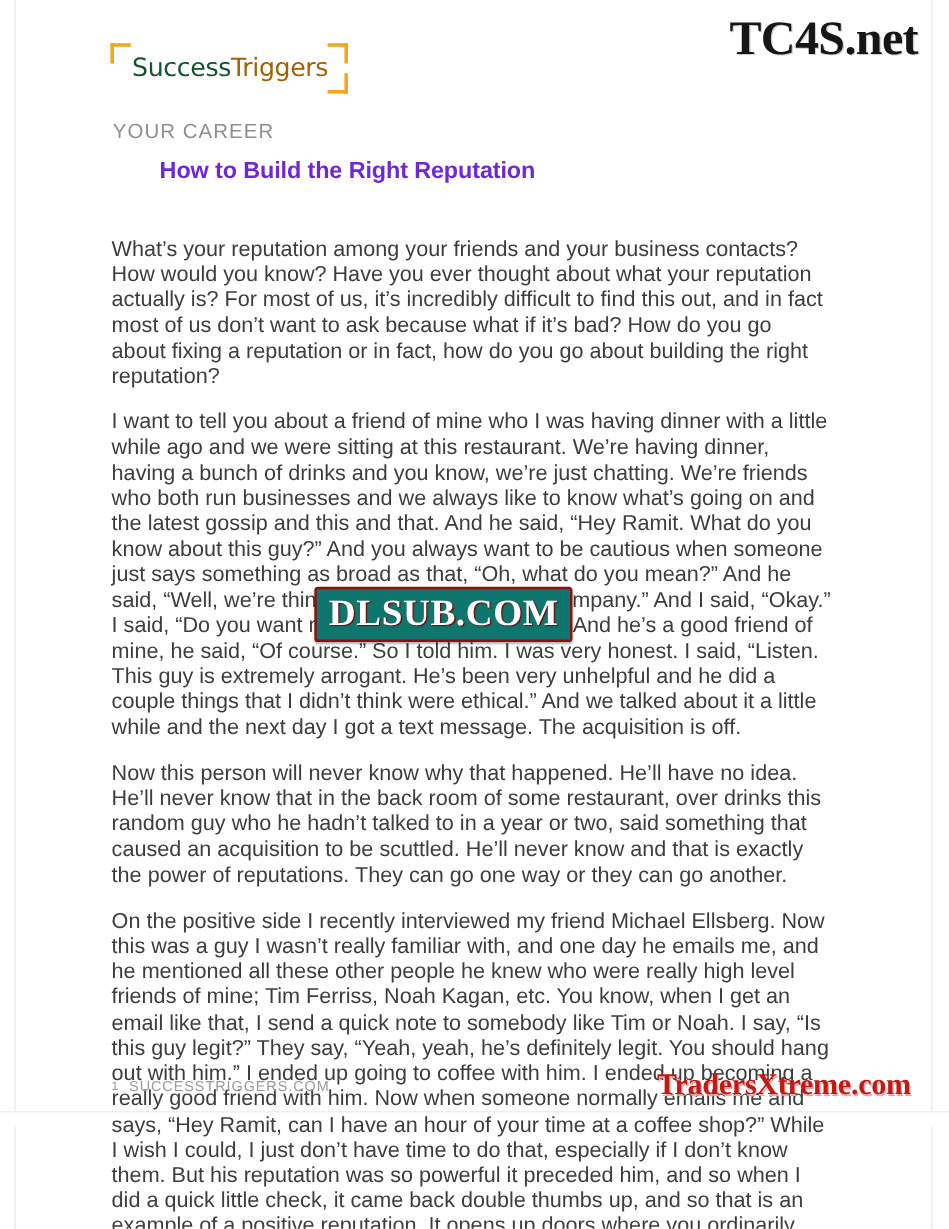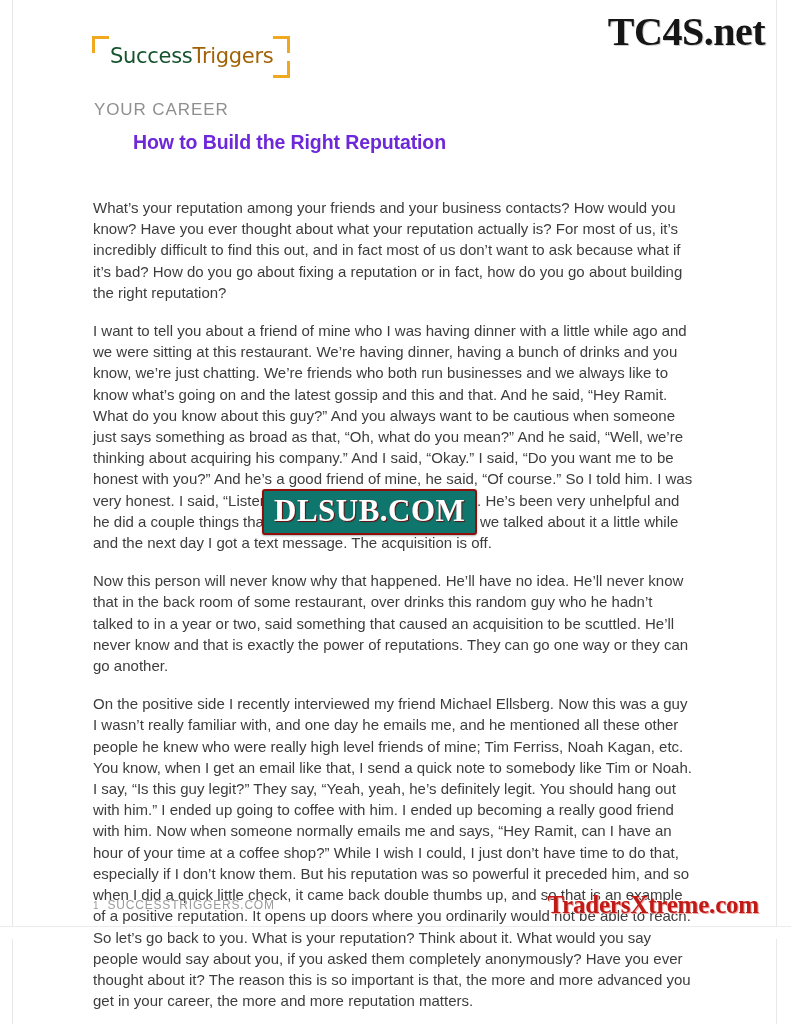--- a/index.html
+++ b/index.html
@@ -128,21 +128,21 @@
 
   
   .body {
     position: absolute;
     left: 93px;
     top: 197px;
     width: 600px;
   }
   .body p {
     margin: 0 0 17px 0;
-    font-size: 15px;
+    font-size: 18px;
     line-height: 21.2px;
     color: #3d3d3d;
     text-align: left;
   }
 
   
   .wm-mid {
     position: absolute;
     left: 262px;
     top: 489px;

